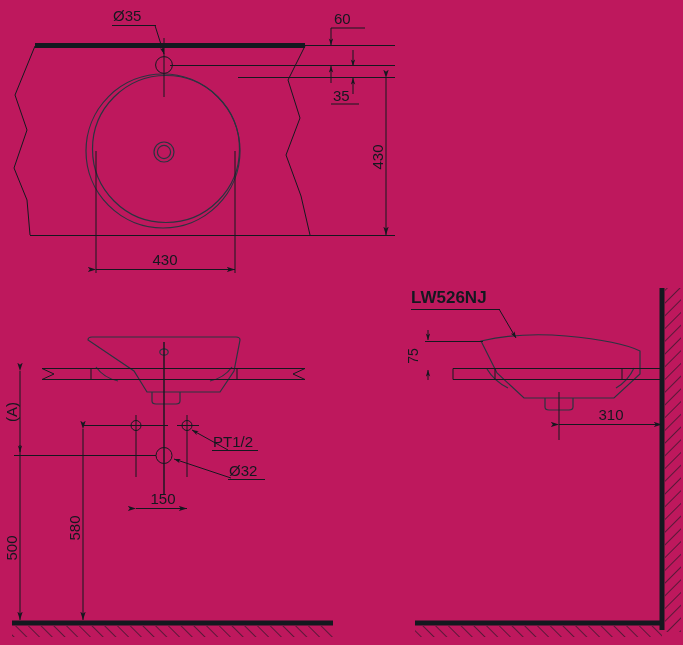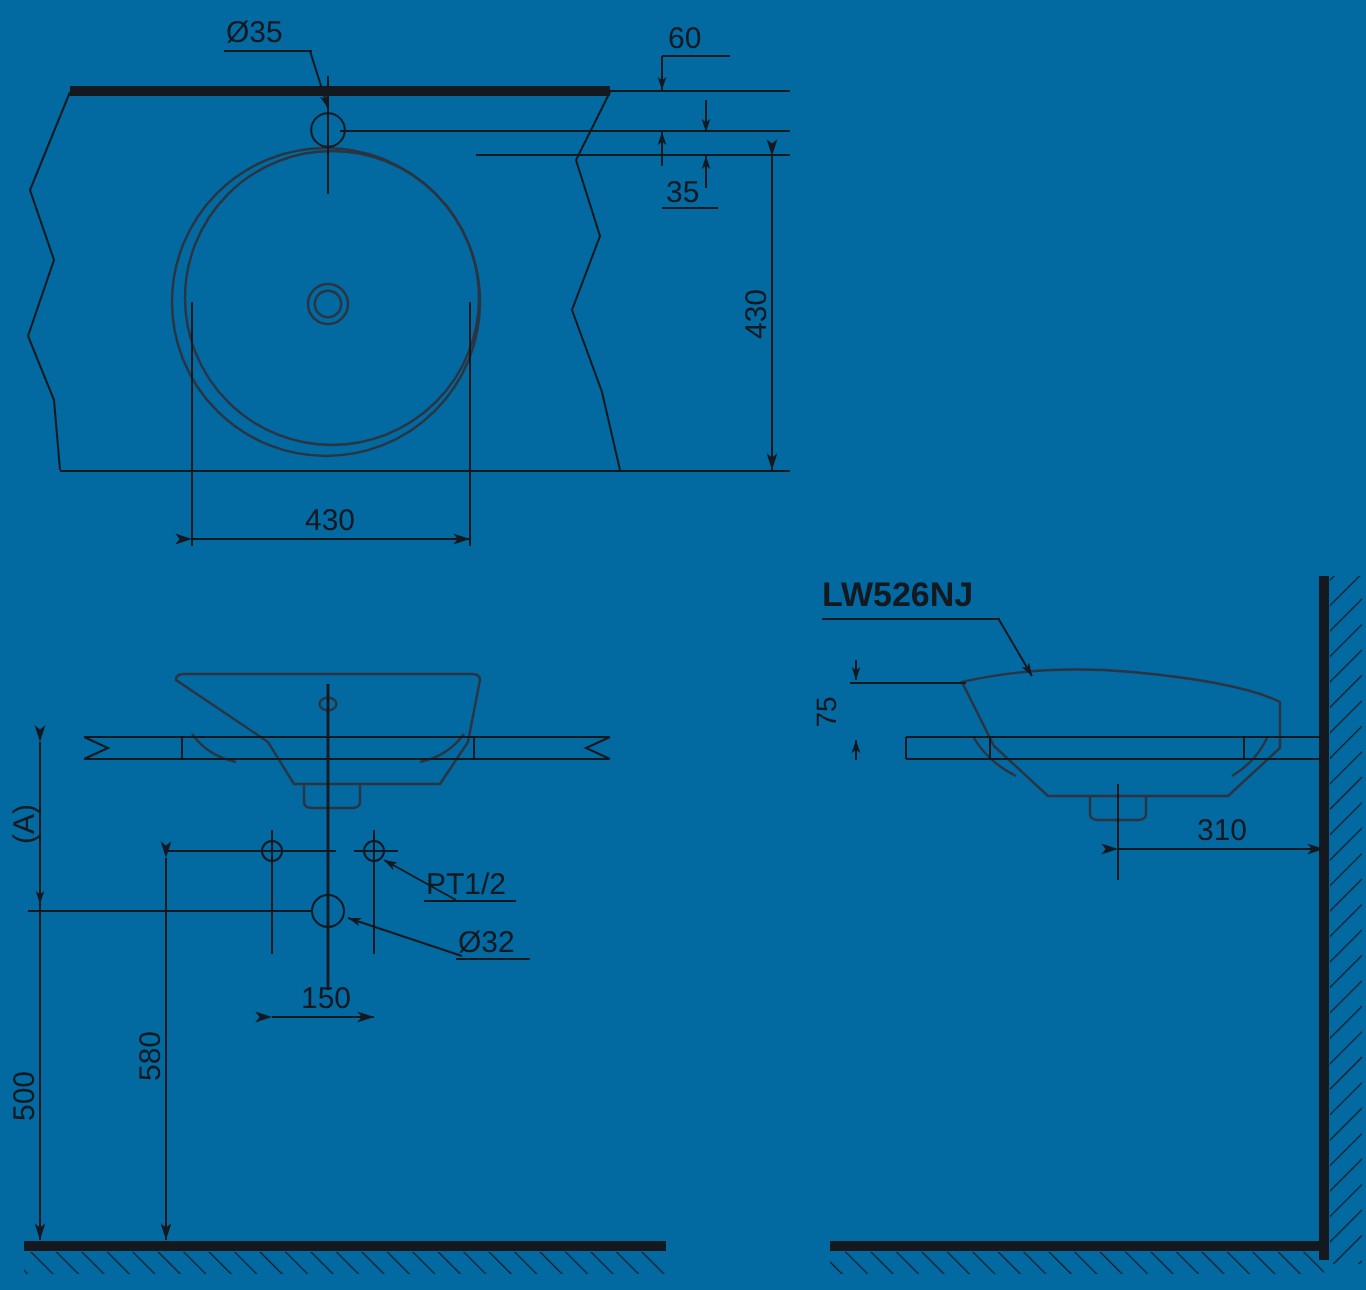--- a/index.html
+++ b/index.html
@@ -4,21 +4,21 @@
 <style>
   html, body {
     margin: 0;
     padding: 0;
     background: #ffffff;
   }
   #sheet {
     position: relative;
     width: 683px;
     height: 645px;
-    background: #0369a1;
+    background: #be185d;
     font-family: "Liberation Sans", sans-serif;
     overflow: hidden;
   }
   svg { display: block; }
   .dimtext {
     font-family: "Liberation Sans", sans-serif;
     font-size: 15px;
     fill: #14181f;
   }
   .dimtext-sm {

